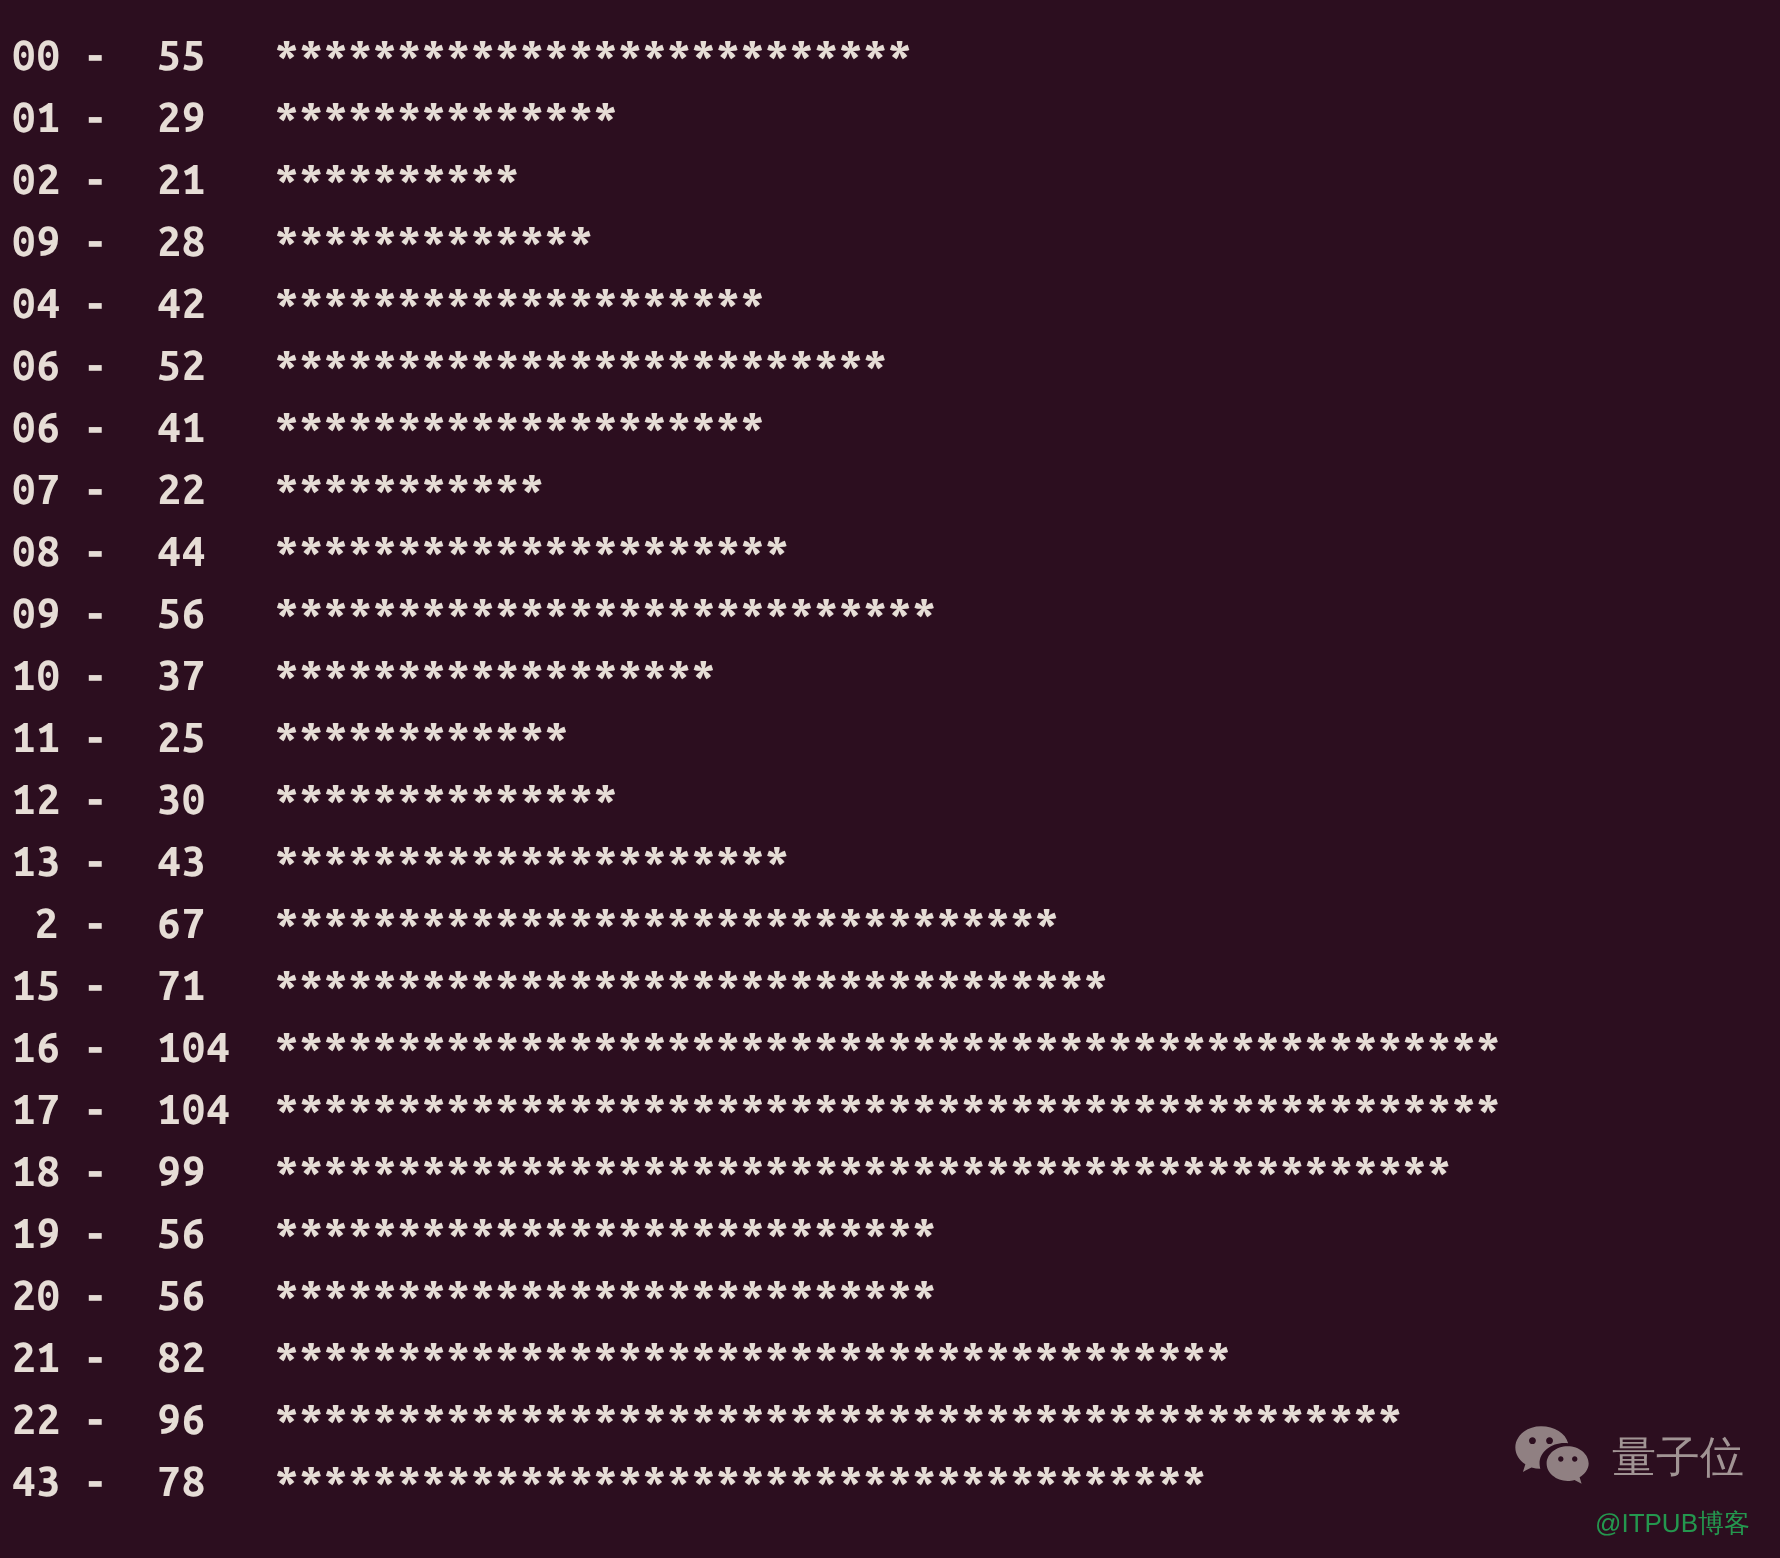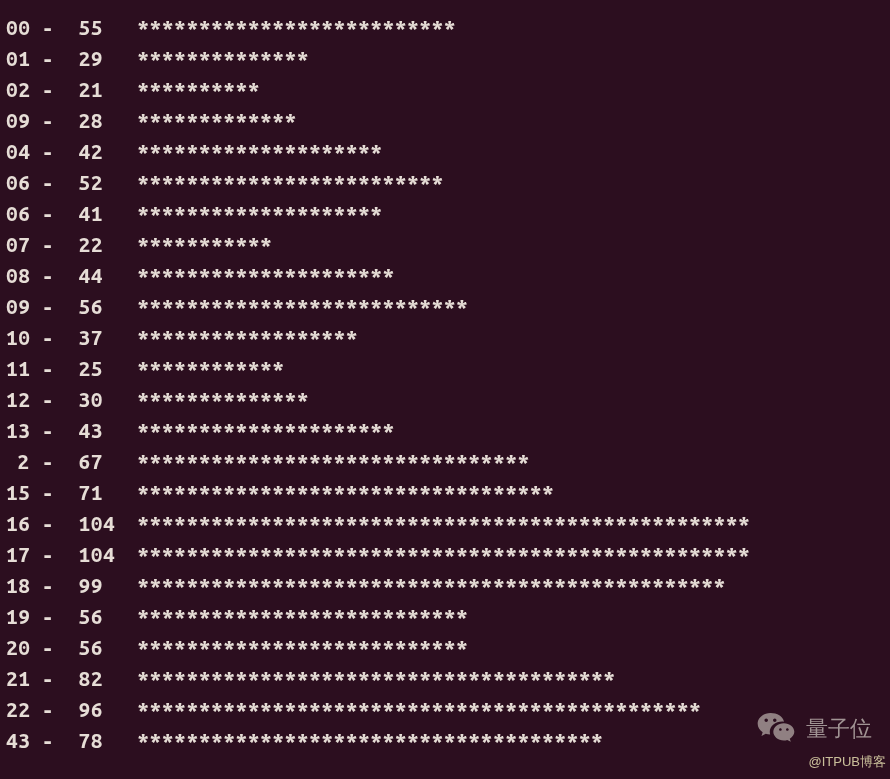--- a/index.html
+++ b/index.html
@@ -66,25 +66,25 @@
       height: 44px;
       fill: #c9c1bb;
       opacity: 0.85;
     }
     .watermark .wm-text {
       font-size: 22px;
       font-weight: 500;
     }
     .sub-watermark {
       position: absolute;
-      right: 4px;
+      right: 15px;
       bottom: 8px;
       font-size: 13px;
       font-family: sans-serif;
-      color: #fef9c3;
+      color: #22c55e;
       opacity: 0.75;
     }
   </style>
 </head>
 <body>
 
 <div id="chart">
     <div class="line"><span class="idx">00</span><span class="dash"> -  </span><span class="val">55</span><span class="bar">**************************</span></div>
     <div class="line"><span class="idx">01</span><span class="dash"> -  </span><span class="val">29</span><span class="bar">**************</span></div>
     <div class="line"><span class="idx">02</span><span class="dash"> -  </span><span class="val">21</span><span class="bar">**********</span></div>

